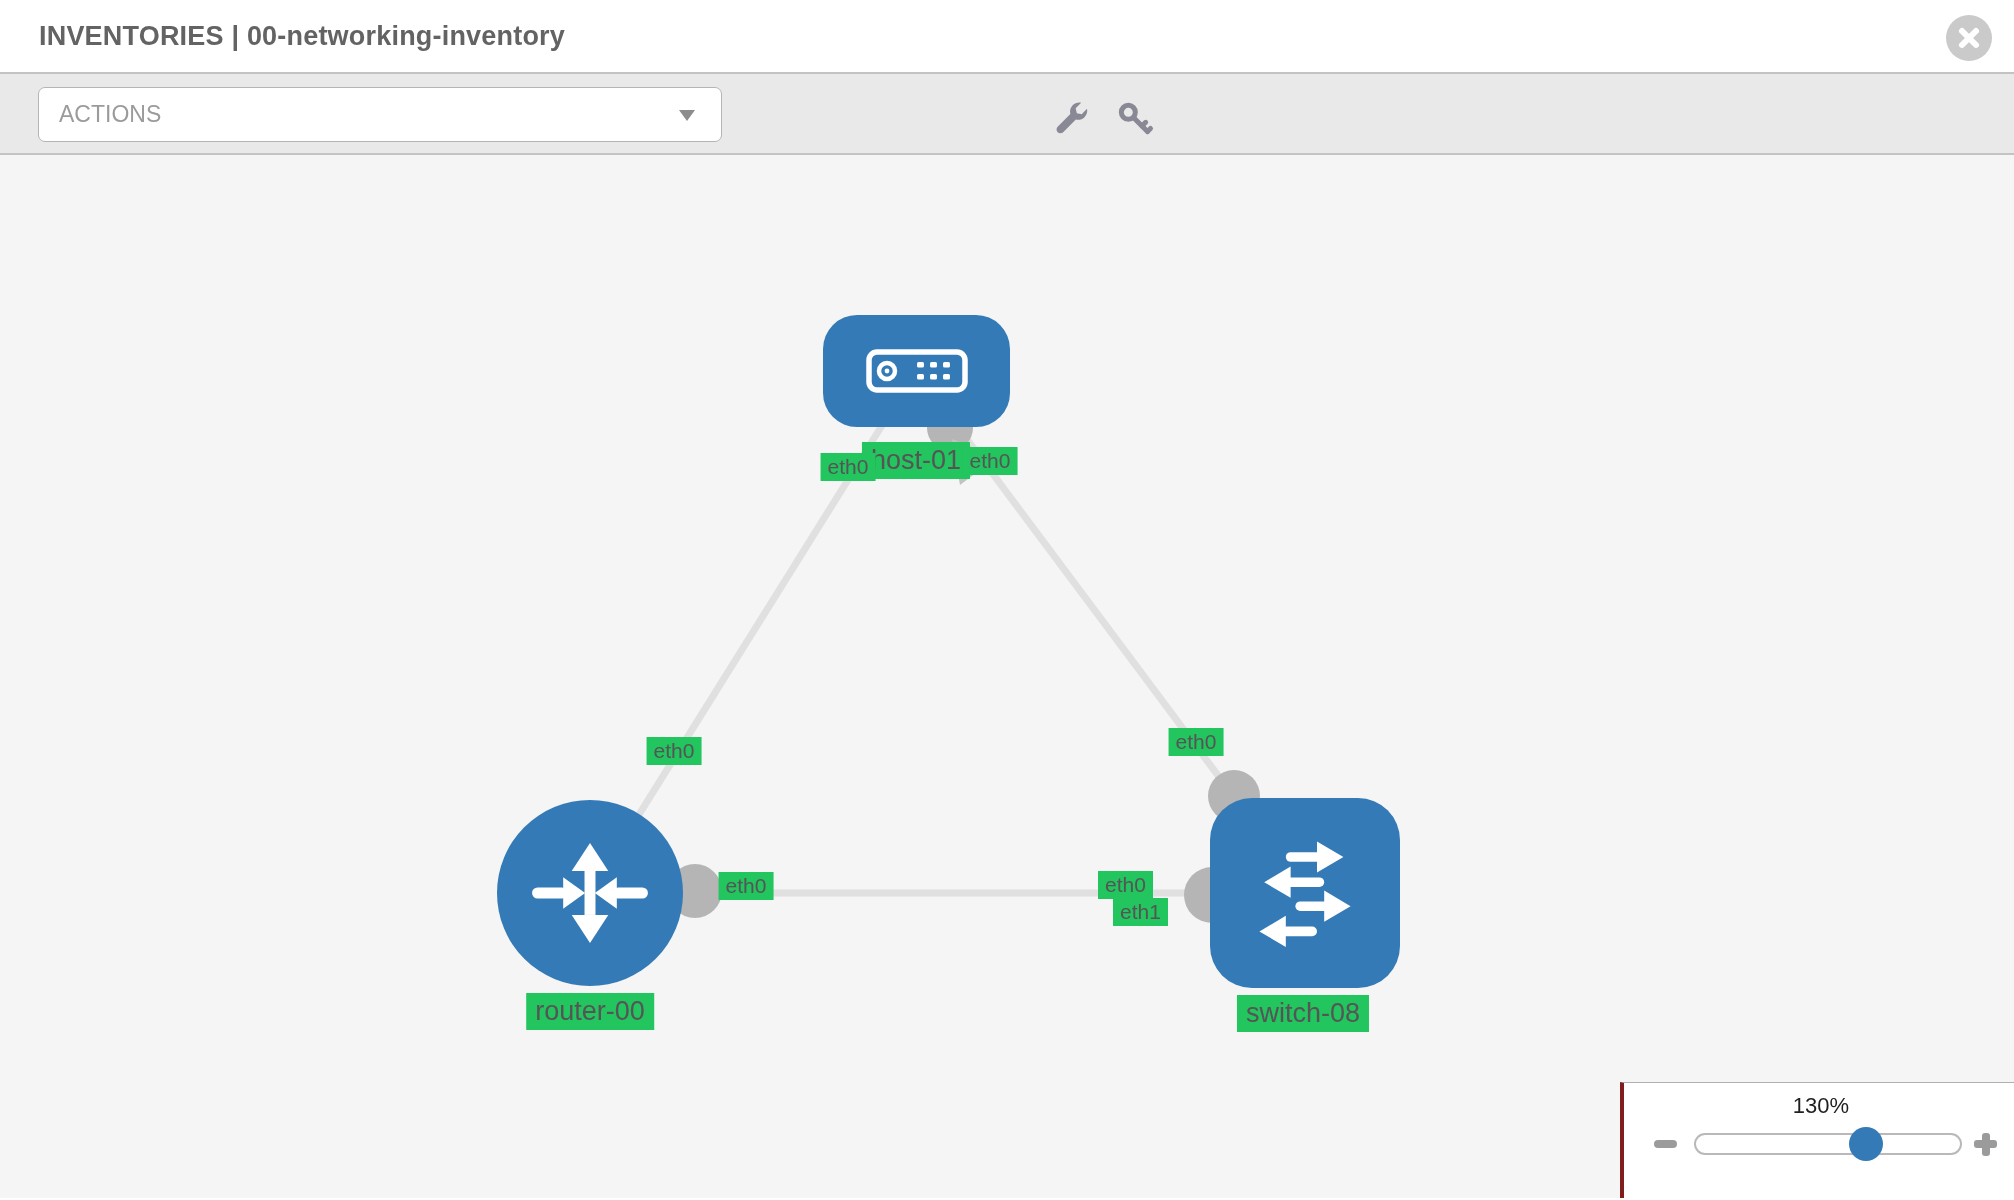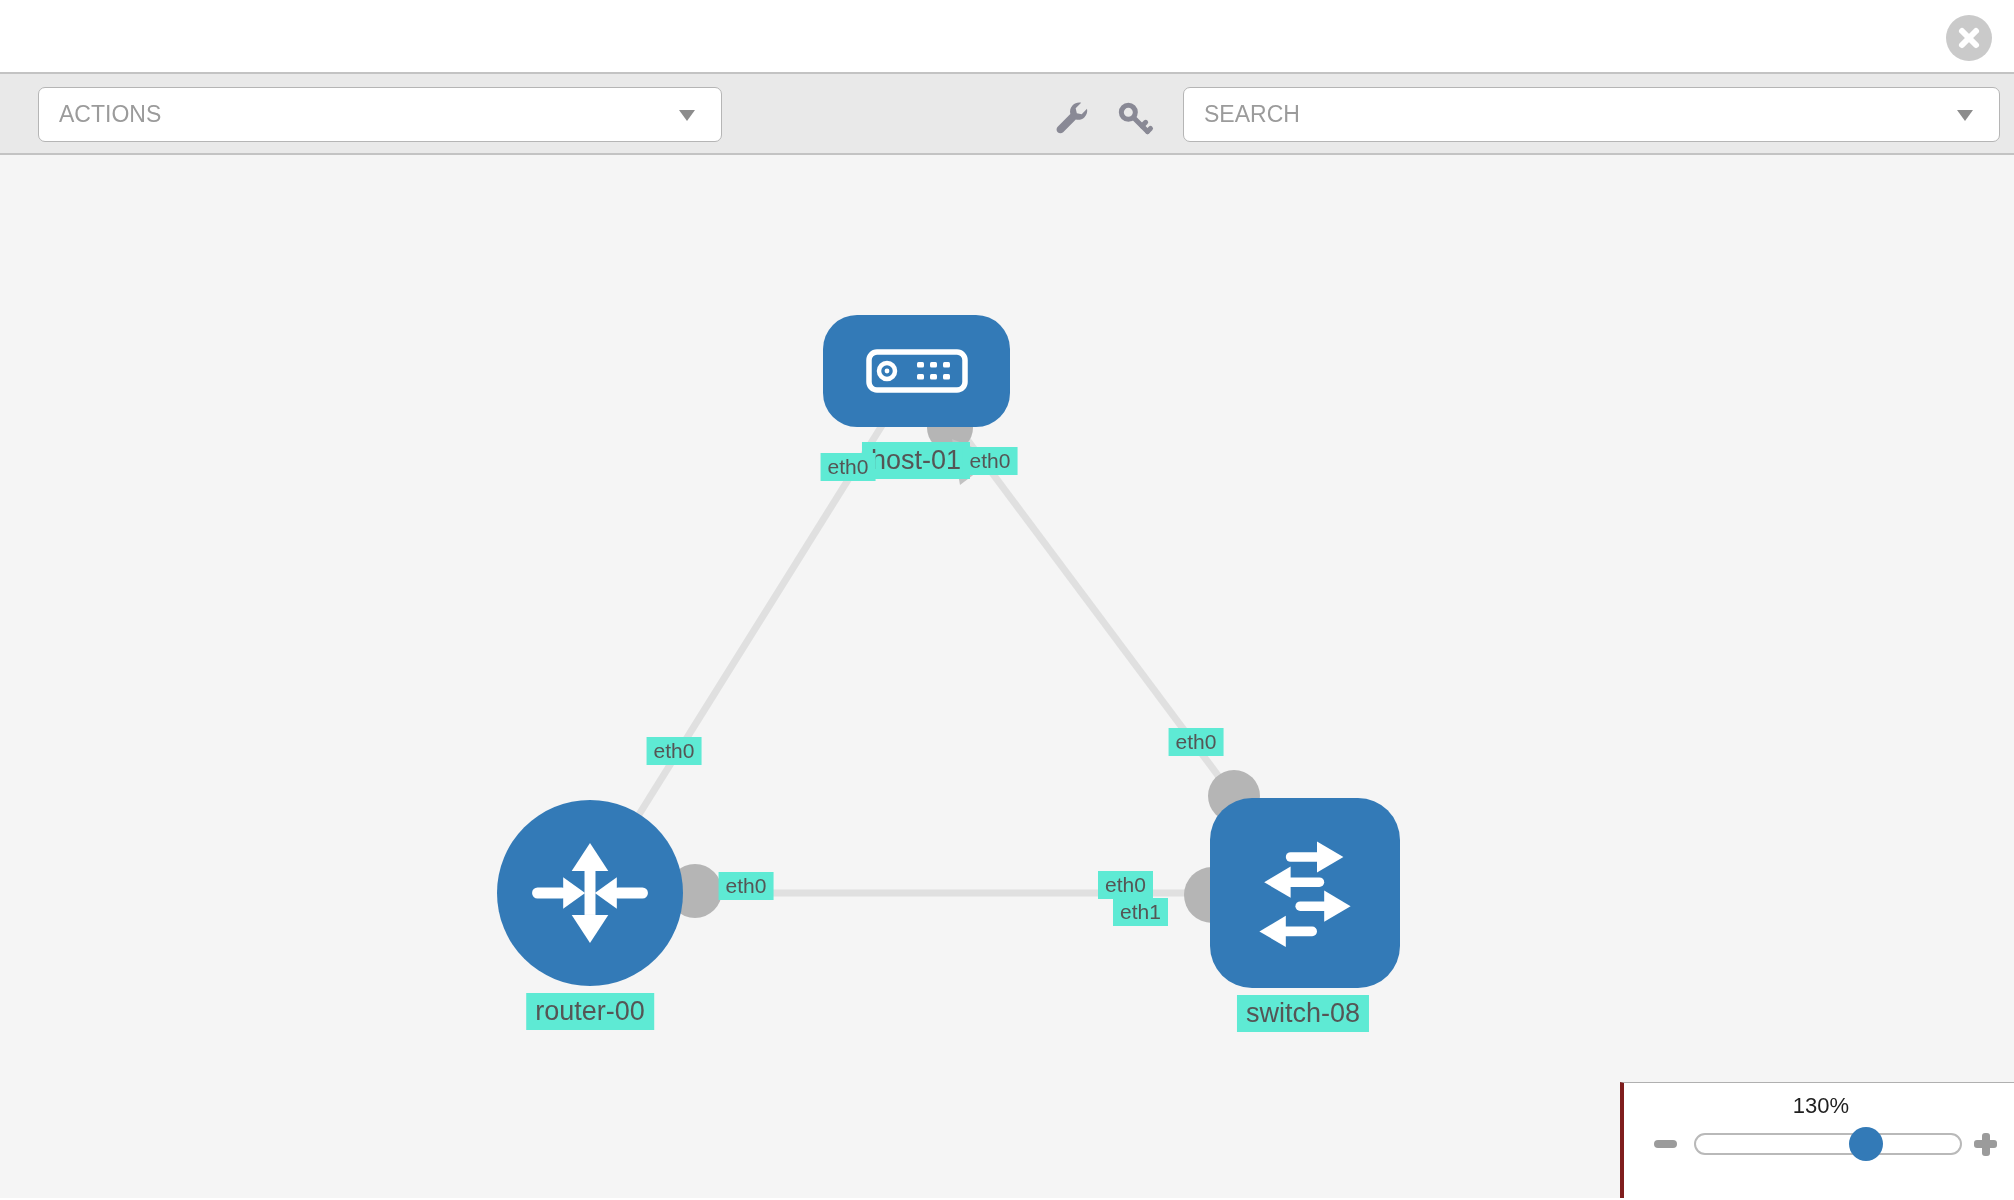--- a/index.html
+++ b/index.html
@@ -36,21 +36,21 @@
   
   .canvas { position:relative; width:2014px; height:1043px; background:#f5f5f5; overflow:hidden; }
   .links-layer { position:absolute; left:0; top:0; }
 
   .node { position:absolute; background:#337ab7; display:flex;
           align-items:center; justify-content:center; cursor:pointer; }
   .node-host   { left:823px; top:160px; width:187px; height:112px; border-radius:34px; }
   .node-router { left:497px; top:645px; width:186px; height:186px; border-radius:50%; }
   .node-switch { left:1210px; top:643px; width:190px; height:190px; border-radius:42px; }
 
-  .chip { position:absolute; background:#5eead4; color:#555555; white-space:nowrap; }
+  .chip { position:absolute; background:#22c55e; color:#555555; white-space:nowrap; }
   .node-label { font-size:27px; padding:3px 9px; transform:translateX(-50%); }
   .if-label   { font-size:21px; padding:2px 7px; }
   .lbl-host   { left:916px;  top:287px; }
   .lbl-router { left:590px;  top:838px; }
   .lbl-switch { left:1303px; top:840px; }
   .if-c { transform:translateX(-50%); }
   .if0 { left:674px;  top:582px; }   
   .if1 { left:848px;  top:298px; }   
   .if2 { left:990px;  top:292px; }   
   .if3 { left:1196px; top:573px; }   
@@ -71,20 +71,21 @@
                     height:23px; border-radius:3px; background:#9b9b9b; }
   .zoom-track { position:absolute; left:70px; top:50px; width:268px; height:22px;
                 background:#ffffff; border:2px solid #b9b9b9; border-radius:12px; cursor:pointer; }
   .zoom-handle { position:absolute; left:225px; top:44px; width:34px; height:34px;
                  border-radius:50%; background:#337ab7; cursor:grab; }
 </style>
 </head>
 <body>
 
 <div class="header">
+  <div class="page-title">INVENTORIES | 00-networking-inventory</div>
   <button class="close-btn">
     <span class="circ">
       <svg width="26" height="26" viewBox="0 0 26 26">
         <line x1="6" y1="6" x2="20" y2="20" stroke="#fff" stroke-width="6" stroke-linecap="round"></line>
         <line x1="20" y1="6" x2="6" y2="20" stroke="#fff" stroke-width="6" stroke-linecap="round"></line>
       </svg>
     </span>
   </button>
 </div>
 
@@ -102,24 +103,20 @@
 
   <button class="tool-icon-btn key-btn">
     <svg width="40" height="40" viewBox="0 0 24 24">
       <circle cx="8" cy="8" r="4.2" fill="none" stroke="#898995" stroke-width="3"></circle>
       <line x1="11.2" y1="11.2" x2="19.5" y2="19.5" stroke="#898995" stroke-width="3" stroke-linecap="round"></line>
       <line x1="16.2" y1="16.2" x2="18.4" y2="14" stroke="#898995" stroke-width="3" stroke-linecap="round"></line>
       <line x1="19.5" y1="19.5" x2="21.3" y2="17.7" stroke="#898995" stroke-width="3" stroke-linecap="round"></line>
     </svg>
   </button>
 
-  <div class="select-box search-box">
-    <span class="sel-label">SEARCH</span>
-    <span class="caret"></span>
-  </div>
 </div>
 
 <div class="canvas">
 
   <svg class="links-layer" width="2014" height="1043" viewBox="0 0 2014 1043">
 
     <line x1="590" y1="738" x2="916" y2="216" stroke="#e0e0e0" stroke-width="7"></line>
     <line x1="916" y1="216" x2="1305" y2="737" stroke="#e0e0e0" stroke-width="7"></line>
     <line x1="590" y1="738" x2="1305" y2="738" stroke="#e0e0e0" stroke-width="7"></line>
 

